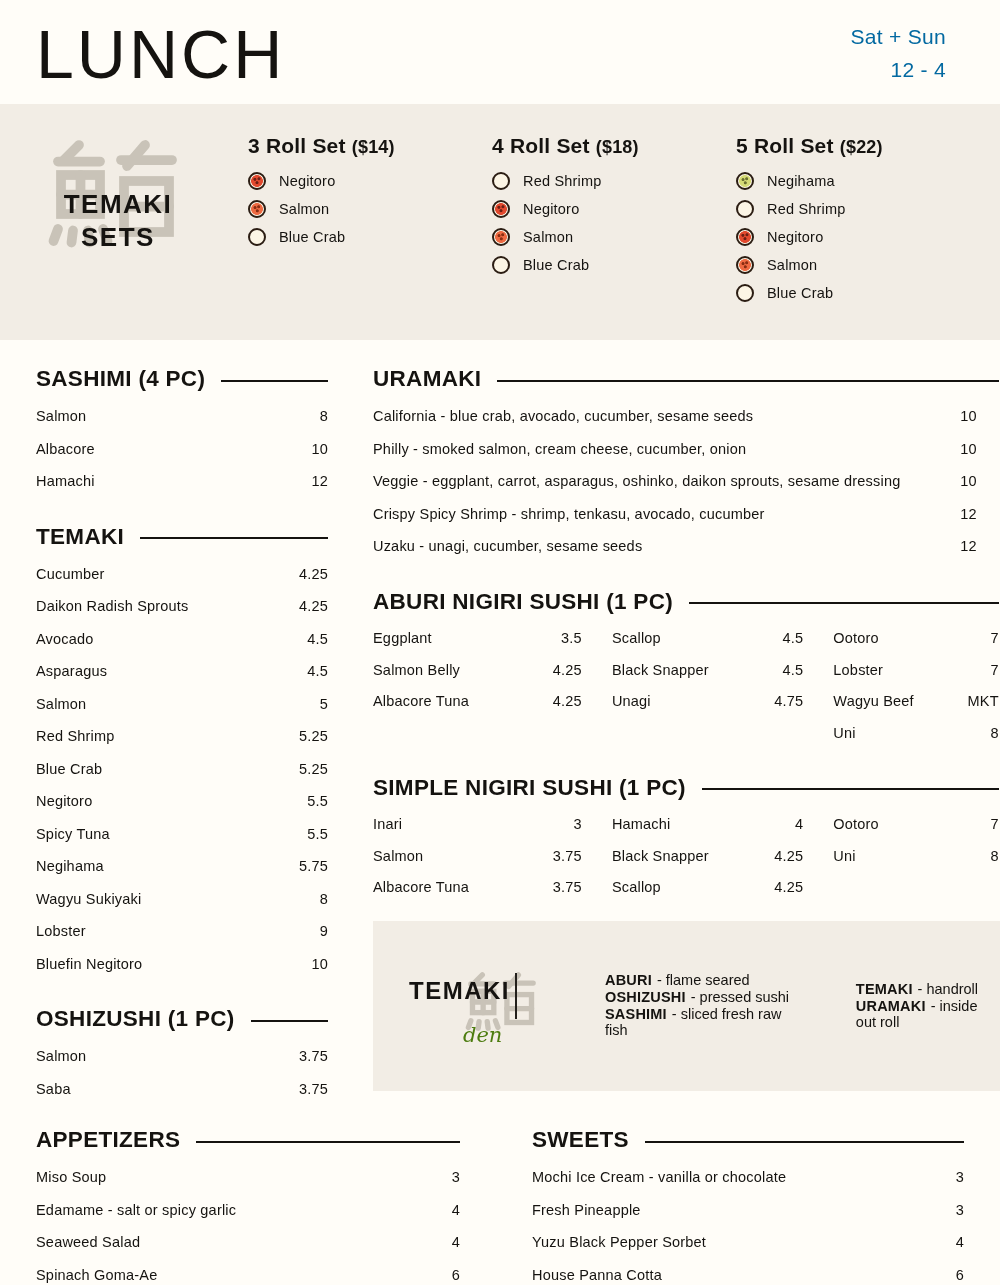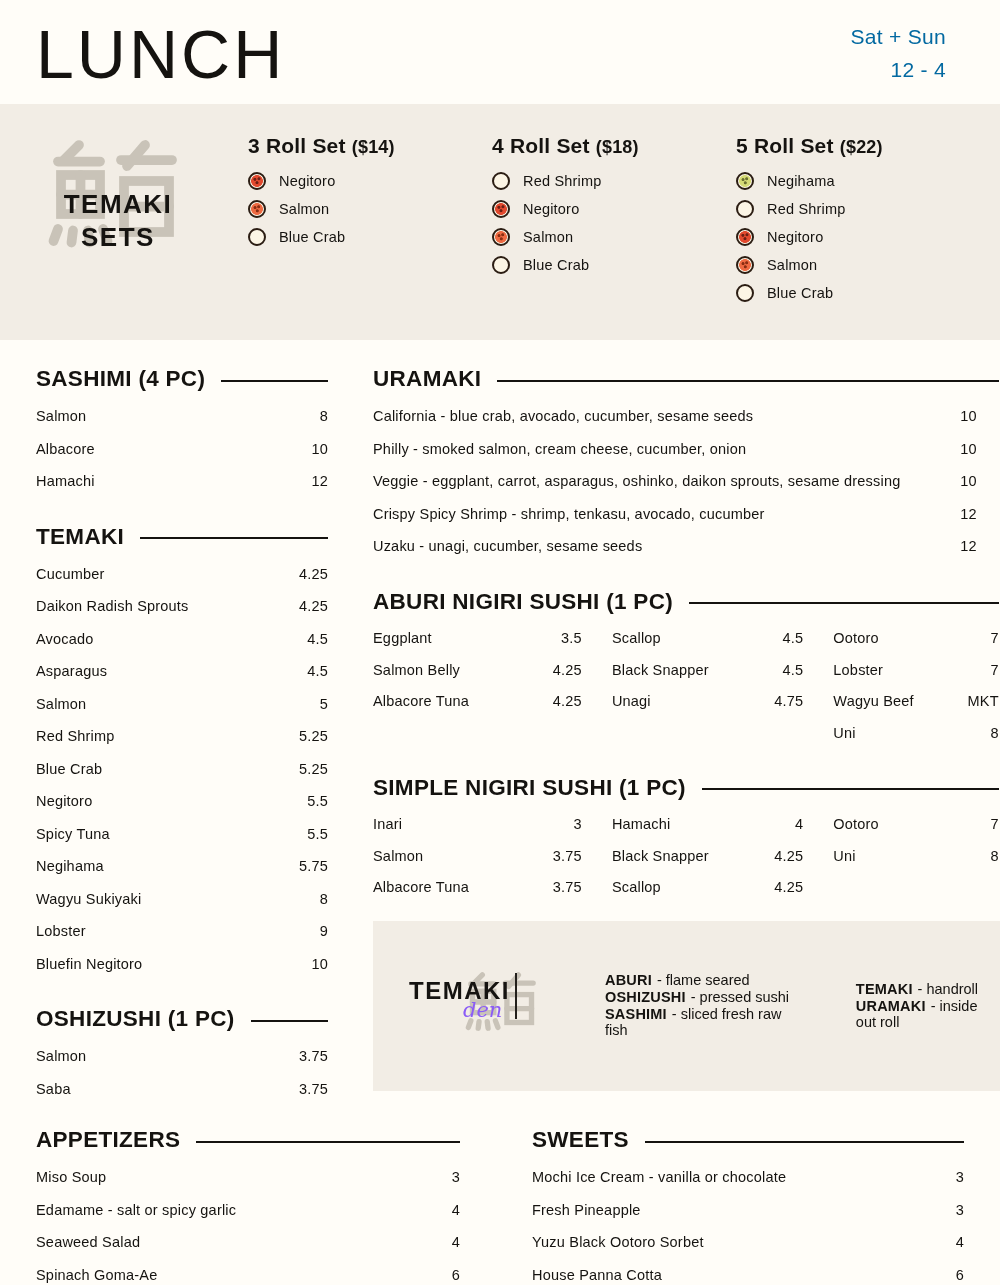--- a/index.html
+++ b/index.html
@@ -151,25 +151,25 @@
     display: flex;
     align-items: center;
     gap: 32px;
     padding: 30px 34px 32px 36px;
   }
   .glossary-logo { position: relative; width: 152px; height: 108px; flex-shrink: 0; }
   .kanji-small { position: absolute; left: 52px; top: 14px; width: 82px; height: 92px; }
   .brand-top { position: absolute; left: 0; top: 26px; font-size: 24px; font-weight: 700; letter-spacing: 1.5px; }
   .brand-bar { position: absolute; left: 106px; top: 22px; width: 2px; height: 46px; background: #23201c; }
   .brand-bottom {
-    position: absolute; left: 54px; top: 47px;
+    position: absolute; left: 54px; top: 72px;
     font-family: "DejaVu Serif", serif;
     font-style: italic;
     font-size: 21px;
-    color: #8b5cf6;
+    color: #4d7c0f;
   }
   .gloss-col { list-style: none; margin: 12px; padding: 0; display: flex; flex-direction: column; gap: 1px; font-size: 14.5px; }
   .gloss-col-1 { width: 248px; }
   .gloss-term { font-weight: 700; margin-right: 5px; letter-spacing: 0.2px; }
 
   
   .bottom {
     display: grid;
     grid-template-columns: 424px 1fr;
     column-gap: 72px;
@@ -673,21 +673,21 @@
             <span>Mochi Ice Cream - vanilla or chocolate</span>
             <span class="item-price">3</span>
           </li>
 
           <li class="price-row">
             <span>Fresh Pineapple</span>
             <span class="item-price">3</span>
           </li>
 
           <li class="price-row">
-            <span>Yuzu Black Ootoro Sorbet</span>
+            <span>Yuzu Black Pepper Sorbet</span>
             <span class="item-price">4</span>
           </li>
 
           <li class="price-row">
             <span>House Panna Cotta</span>
             <span class="item-price">6</span>
           </li>
         </ul>
     </section>
   </div>

